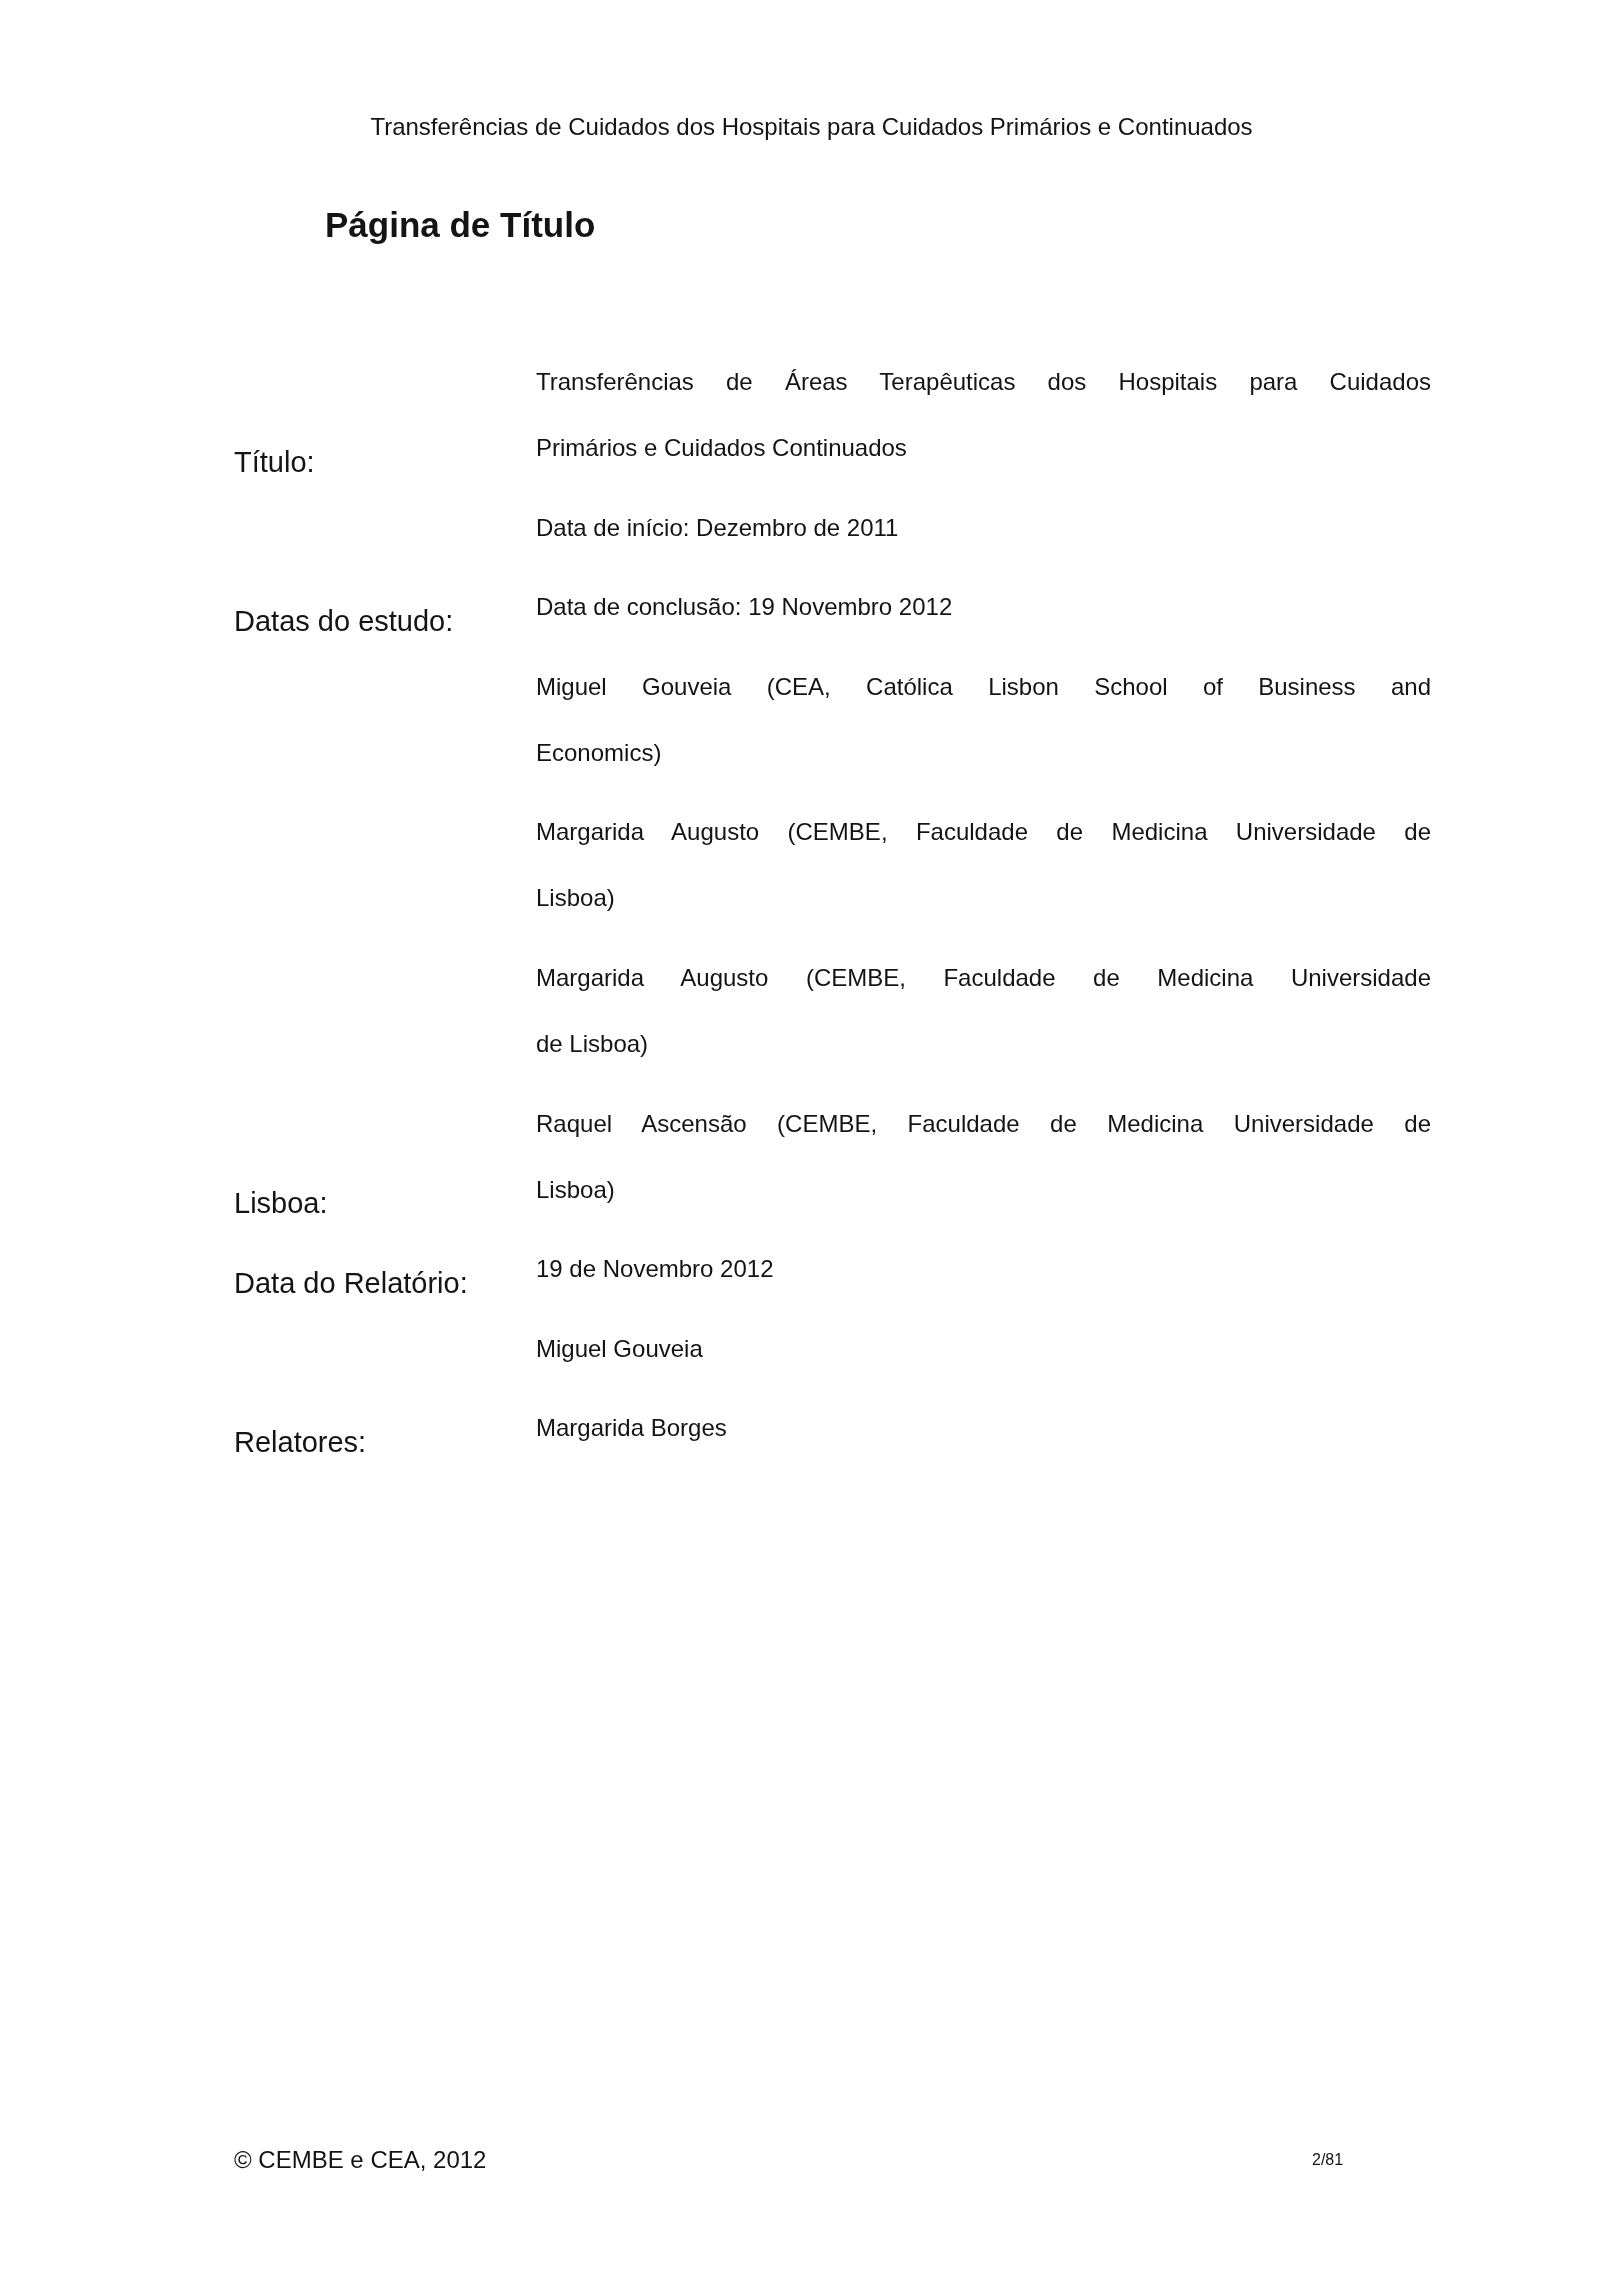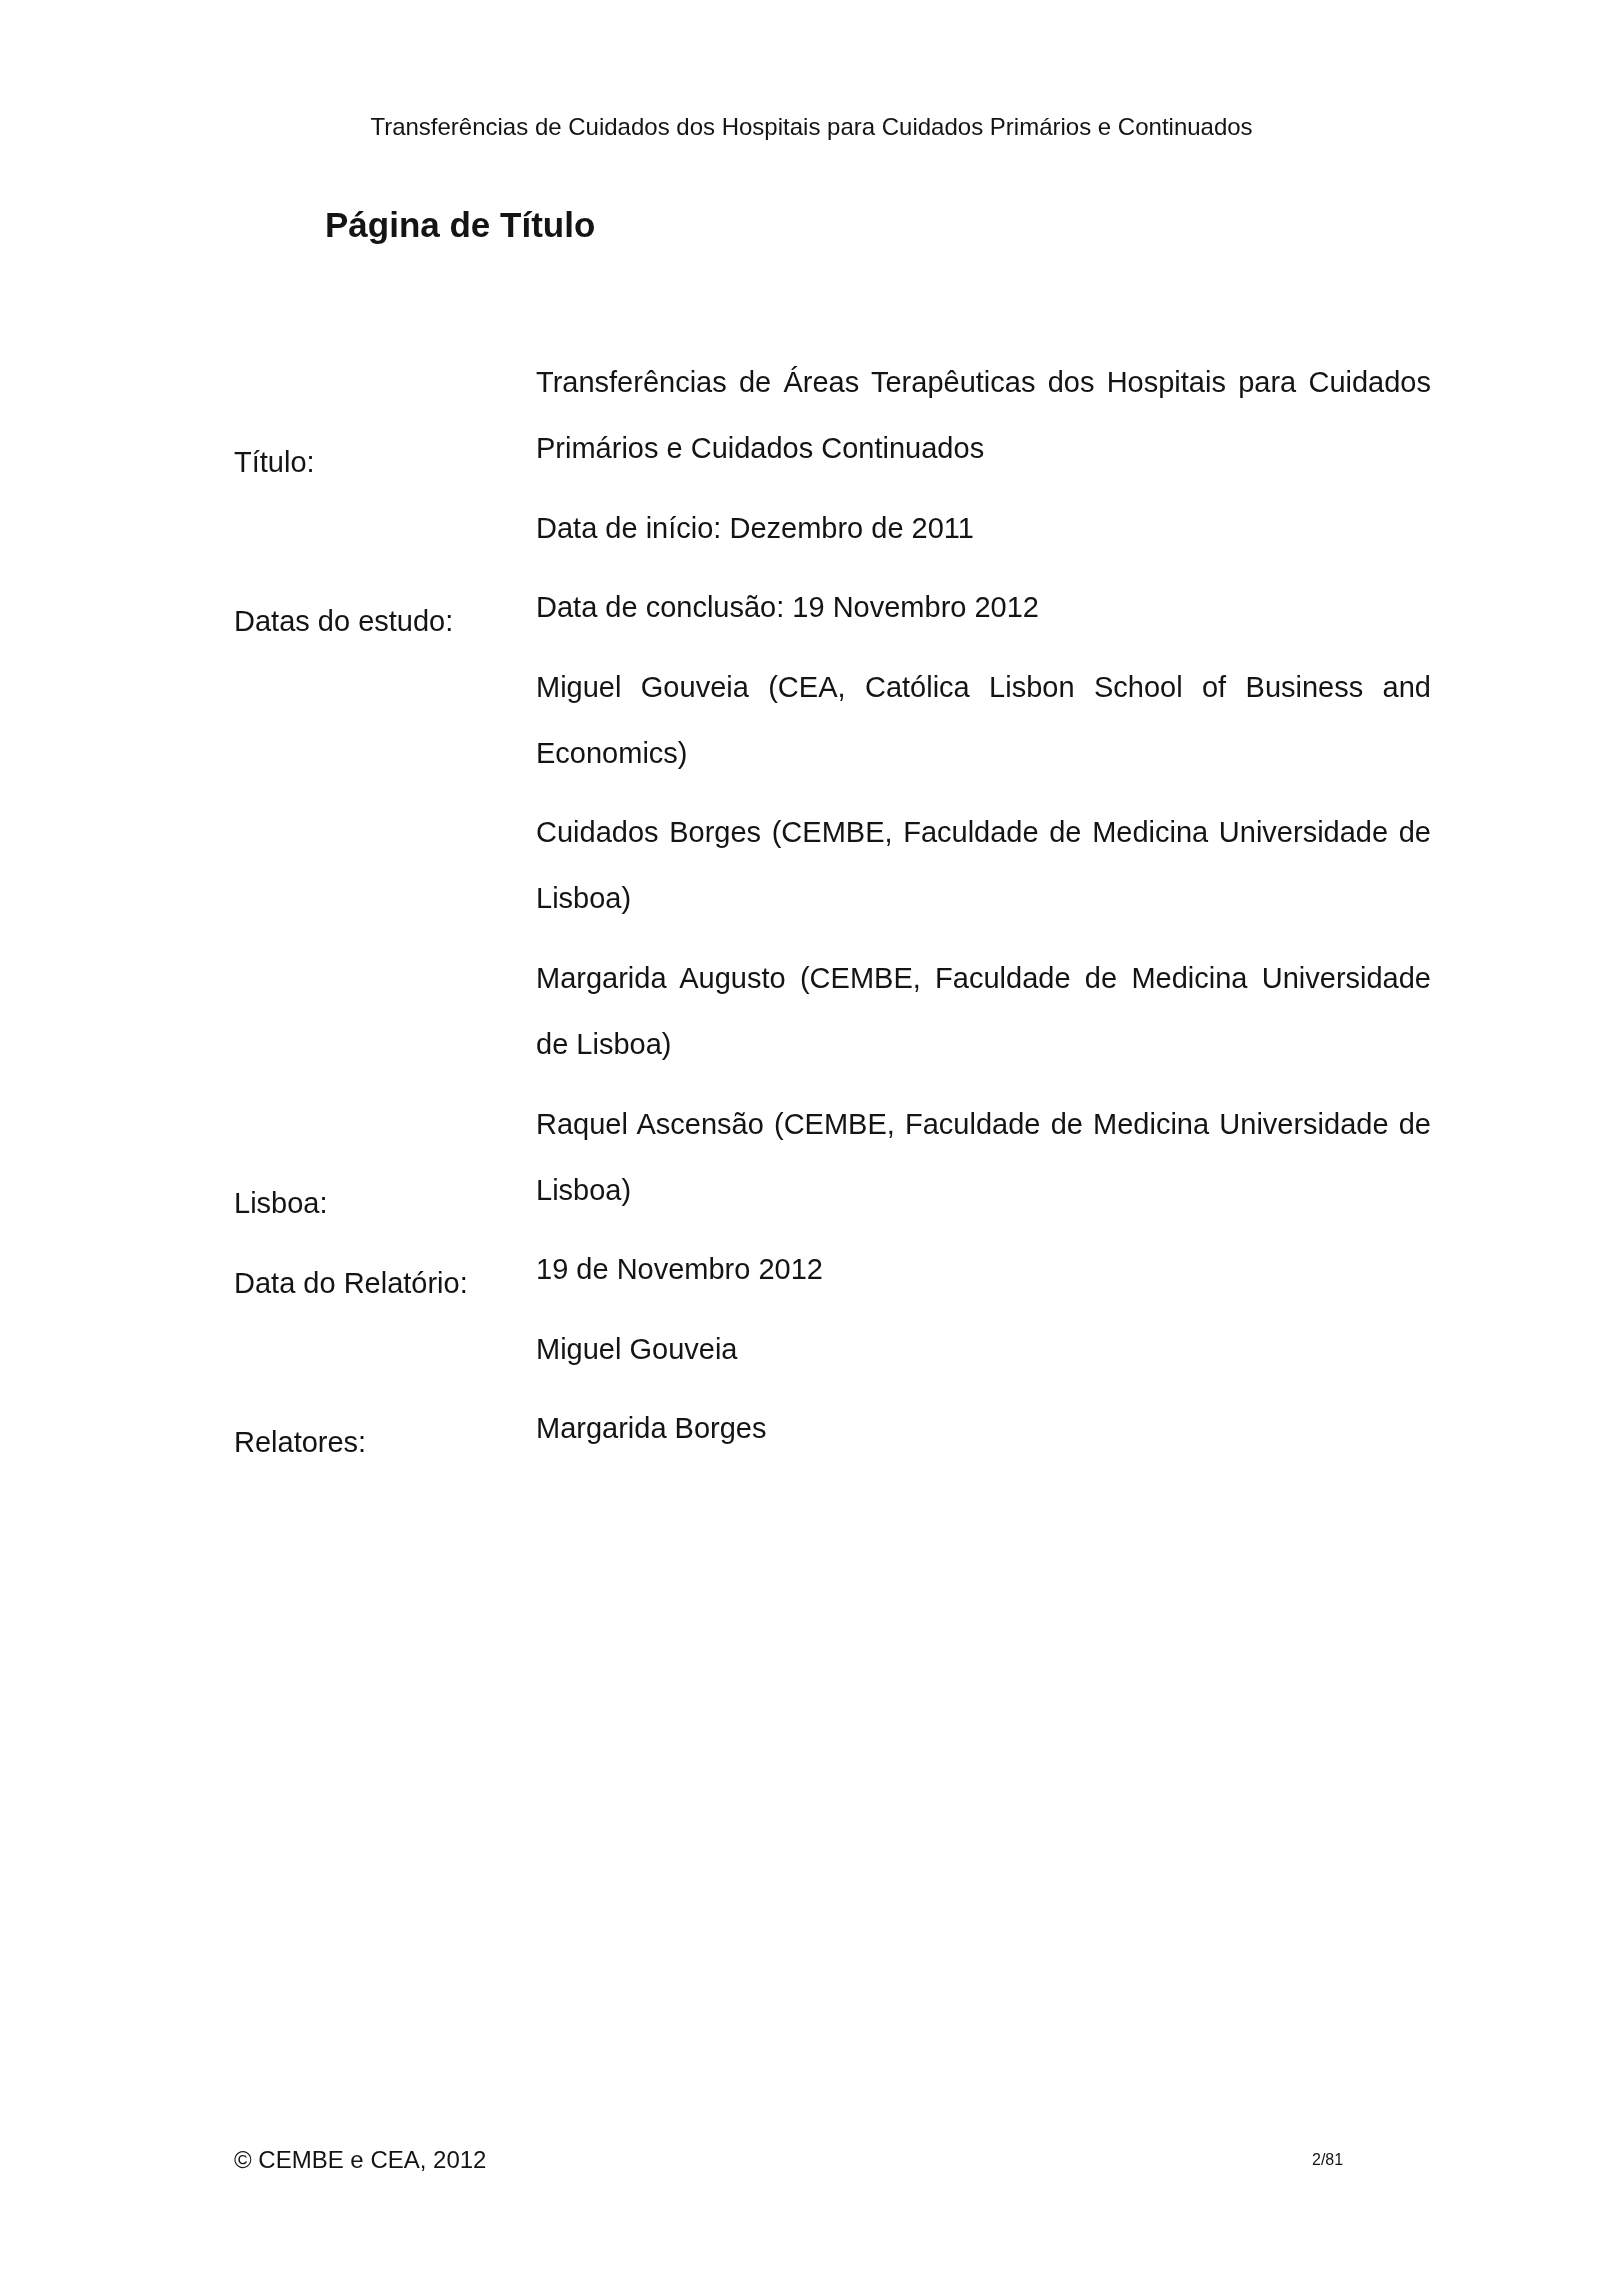--- a/index.html
+++ b/index.html
@@ -41,21 +41,21 @@
   .lbl {
     width: 302px;
     flex: 0 0 302px;
     font-size: 29px;
     line-height: 66px;
     white-space: nowrap;
   }
   .val { flex: 1 1 auto; width: 895px; }
   .para { margin: 0 0 13.6px 0; }
   .ln {
-    font-size: 29px;
+    font-size: 24px;
     line-height: 66px;
   }
   .jl {
     text-align: justify;
     text-align-last: justify;
   }
   .footer-left {
     position: absolute;
     left: 234px; top: 2143px;
     font-size: 24px;
@@ -104,21 +104,21 @@
     </div>
 
     <div class="row">
       <div class="lbl">Lisboa:</div>
       <div class="val">
         <div class="para">
           <div class="ln jl">Miguel Gouveia (CEA, Católica Lisbon School of Business and</div>
           <div class="ln">Economics)</div>
         </div>
         <div class="para">
-          <div class="ln jl">Cuidados Borges (CEMBE, Faculdade de Medicina Universidade de</div>
+          <div class="ln jl">Margarida Augusto (CEMBE, Faculdade de Medicina Universidade de</div>
           <div class="ln">Lisboa)</div>
         </div>
         <div class="para">
           <div class="ln jl">Margarida Augusto (CEMBE, Faculdade de Medicina Universidade</div>
           <div class="ln">de Lisboa)</div>
         </div>
         <div class="para">
           <div class="ln jl">Raquel Ascensão (CEMBE, Faculdade de Medicina Universidade de</div>
           <div class="ln">Lisboa)</div>
         </div>

